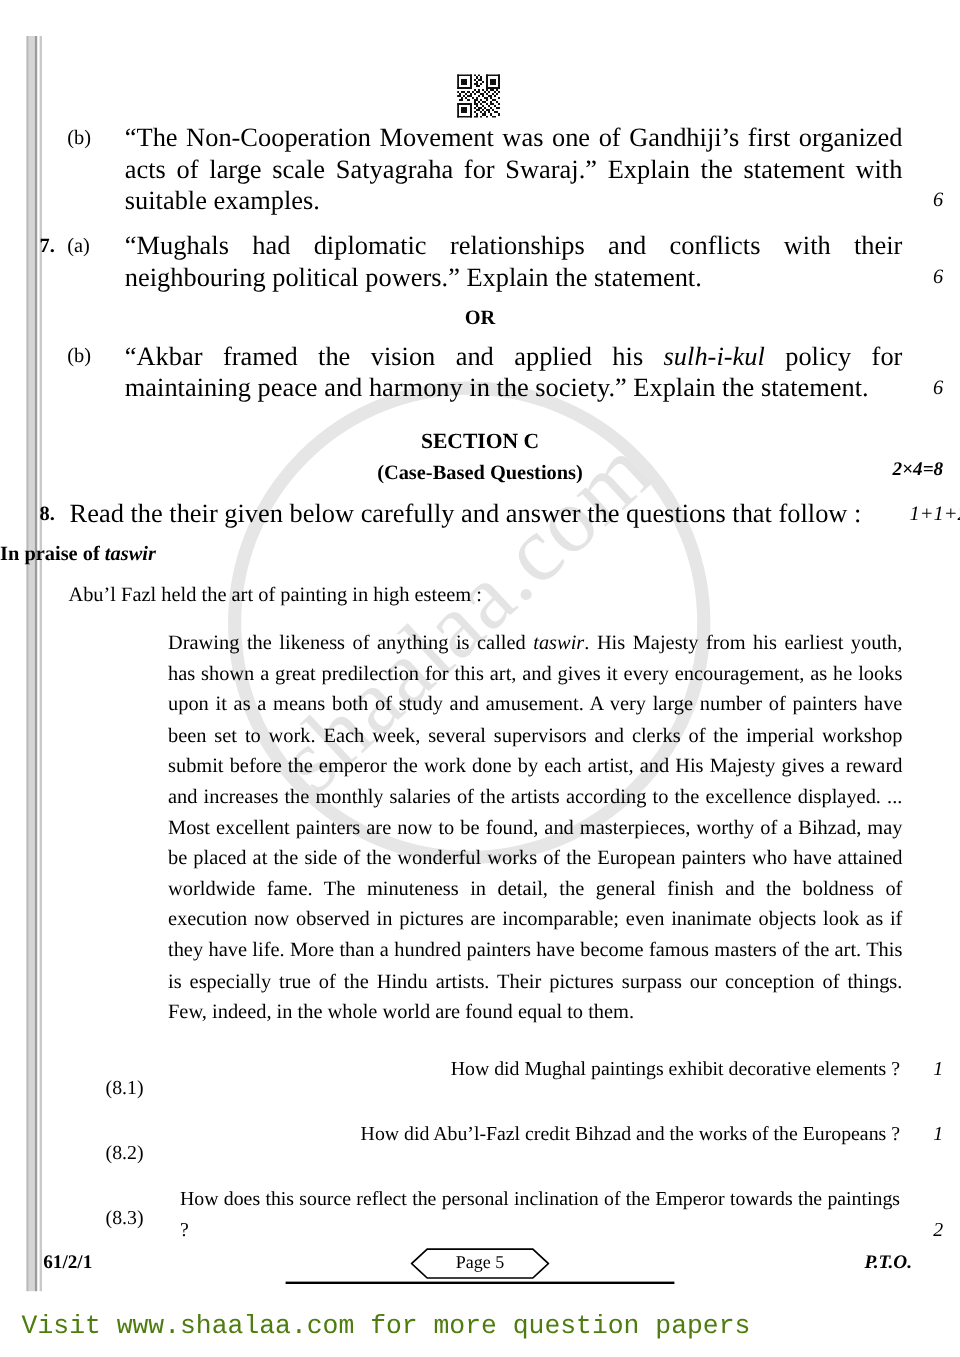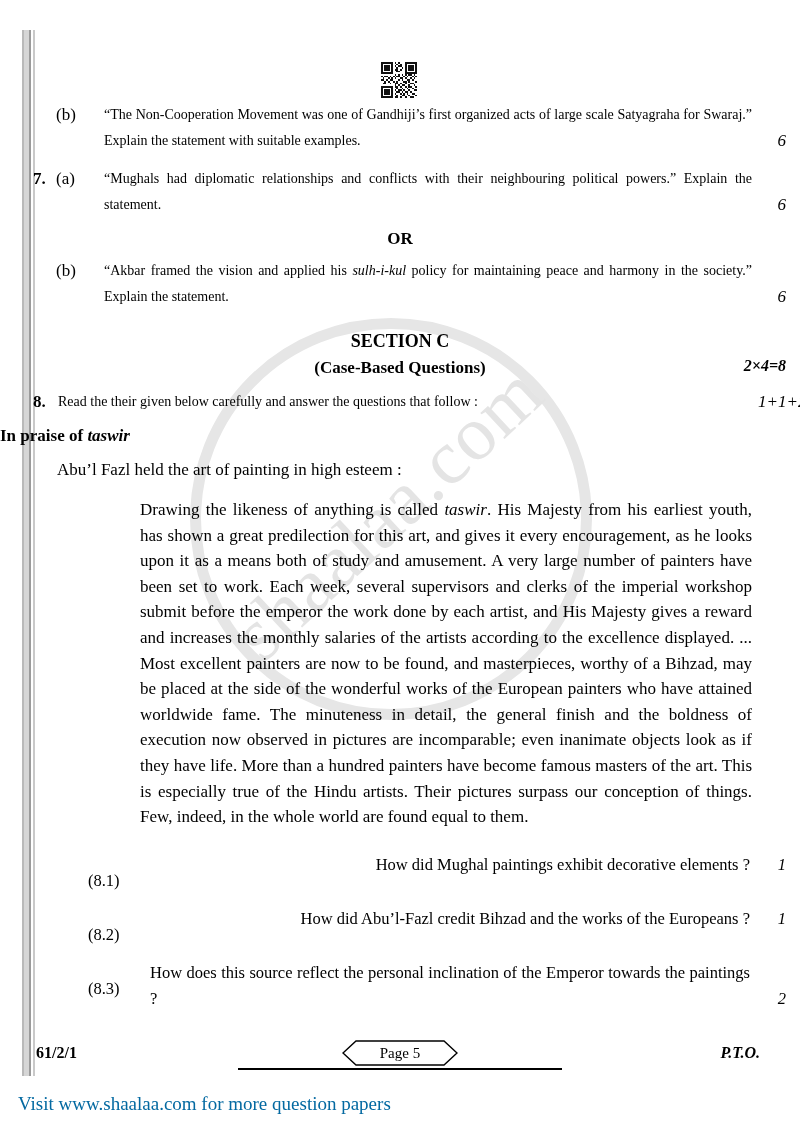--- a/index.html
+++ b/index.html
@@ -108,21 +108,21 @@
     line-height: 26px;
   }
   .col-label {
     width: 48px;
     flex: 0 0 48px;
     font-size: 17px;
     line-height: 26px;
   }
   .col-body {
     flex: 1 1 auto;
-    font-size: 14px;
+    font-size: 22px;
     line-height: 26px;
     text-align: justify;
     text-justify: inter-word;
     padding-right: 6px;
   }
   .col-marks {
     width: 42px;
     flex: 0 0 42px;
     font-style: italic;
     font-size: 17px;
@@ -255,23 +255,23 @@
     line-height: 26px;
     text-align: center;
     font-size: 15px;
     font-family: "Liberation Serif", serif;
   }
 
   .visit-line {
     position: absolute;
     left: 18px;
     top: 1093px;
-    font-family: Liberation Serif, serif;
-    font-size: 19px;
-    color: #0369a1;
+    font-family: Liberation Mono, monospace;
+    font-size: 22px;
+    color: #4d7c0f;
     z-index: 2;
   }
 
   .ital { font-style: italic; }
 </style>
 </head>
 <body>
 
 <div id="page">
 

